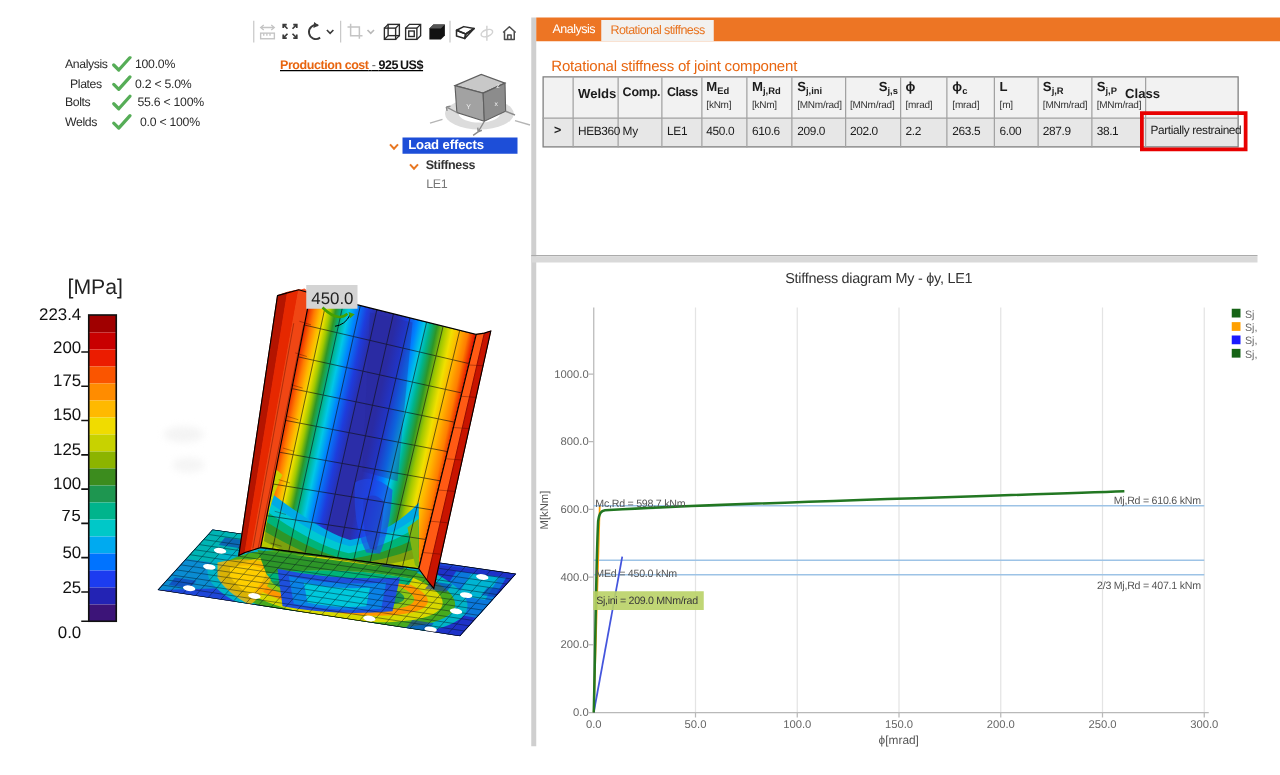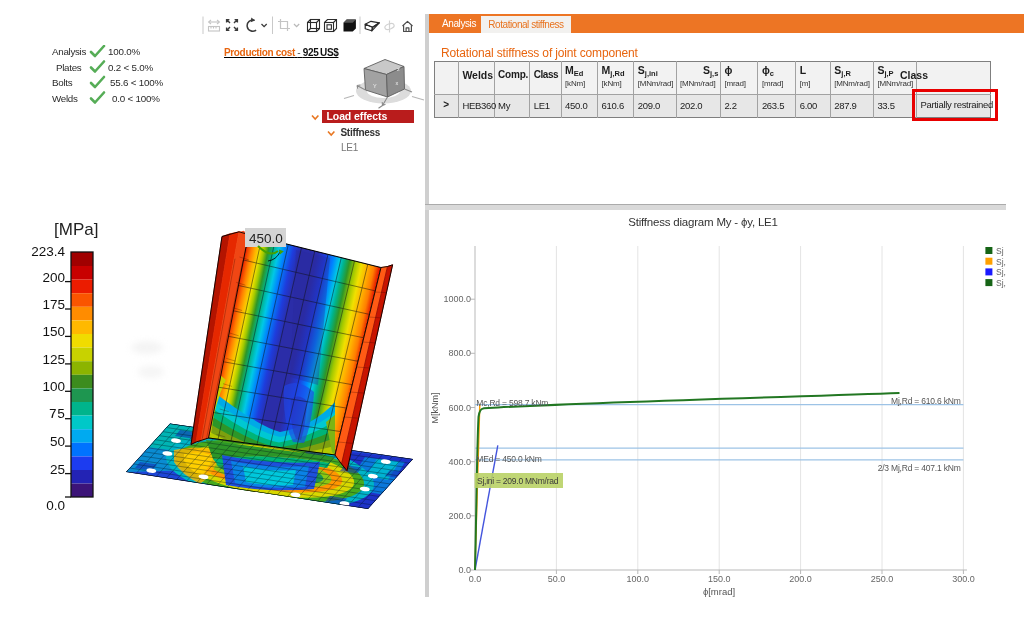--- a/index.html
+++ b/index.html
@@ -120,21 +120,21 @@
   <g stroke="#8a8a8a" stroke-width="1.1" fill="none">
     <path d="M365.5,90 L357,85.5 M357,85.5 l3.4,-0.5 M357,85.5 l0.7,3.2"></path>
     <path d="M387.5,97 L382.5,105.5 M382.5,105.5 l-0.3,-3.4 M382.5,105.5 l3,-1.3 M382.5,105.5 l-4,2.8"></path>
     <path d="M404.5,89 L412,92"></path>
   </g>
 </svg>
 
 <svg class="abs" style="left:310.5px;top:113.5px;" width="10" height="8">
   <path d="M1,1.5 L4.2,5 L7.4,1.5" stroke="#e87722" stroke-width="1.6" fill="none"></path>
 </svg>
-<div class="abs" style="left:321.5px;top:110px;width:92px;height:13px;background:#b91c1c;color:#fff;font-weight:bold;font-size:10.5px;letter-spacing:-0.1px;line-height:13px;padding-left:5px;box-sizing:border-box;">Load effects</div>
+<div class="abs" style="left:321.5px;top:110px;width:92px;height:13px;background:#1d4ed8;color:#fff;font-weight:bold;font-size:10.5px;letter-spacing:-0.1px;line-height:13px;padding-left:5px;box-sizing:border-box;">Load effects</div>
 <svg class="abs" style="left:326.5px;top:129.5px;" width="10" height="8">
   <path d="M1,1.5 L4.2,5 L7.4,1.5" stroke="#e87722" stroke-width="1.6" fill="none"></path>
 </svg>
 <div class="abs" style="left:340.5px;top:127px;font-size:10px;letter-spacing:-0.3px;font-weight:bold;color:#333;">Stiffness</div>
 <div class="abs" style="left:341px;top:142px;font-size:10px;letter-spacing:-0.3px;color:#777;">LE1</div>
 
 <div class="abs" style="left:54px;top:220px;font-size:17px;color:#222;">[MPa]</div>
 <div id="scale-labels" style="position:absolute;left:0;top:0;font-size:13.5px;color:#111;">
   <div class="abs" style="left:20px;top:244px;width:45px;text-align:right;">223.4</div>
   <div class="abs" style="left:20px;top:269.6px;width:45px;text-align:right;">200</div>
@@ -381,21 +381,21 @@
 <div class="abs" style="left:498.1px;top:100px;font-size:9.5px;letter-spacing:-0.3px;color:#1c1c1c;white-space:nowrap;">My</div>
 <div class="abs" style="left:533.7px;top:100px;font-size:9.5px;letter-spacing:-0.3px;color:#1c1c1c;white-space:nowrap;">LE1</div>
 <div class="abs" style="left:565.1px;top:100px;font-size:9.5px;letter-spacing:-0.3px;color:#1c1c1c;white-space:nowrap;">450.0</div>
 <div class="abs" style="left:601.6px;top:100px;font-size:9.5px;letter-spacing:-0.3px;color:#1c1c1c;white-space:nowrap;">610.6</div>
 <div class="abs" style="left:637.8px;top:100px;font-size:9.5px;letter-spacing:-0.3px;color:#1c1c1c;white-space:nowrap;">209.0</div>
 <div class="abs" style="left:680.0px;top:100px;font-size:9.5px;letter-spacing:-0.3px;color:#1c1c1c;white-space:nowrap;">202.0</div>
 <div class="abs" style="left:724.4px;top:100px;font-size:9.5px;letter-spacing:-0.3px;color:#1c1c1c;white-space:nowrap;">2.2</div>
 <div class="abs" style="left:761.9px;top:100px;font-size:9.5px;letter-spacing:-0.3px;color:#1c1c1c;white-space:nowrap;">263.5</div>
 <div class="abs" style="left:799.7px;top:100px;font-size:9.5px;letter-spacing:-0.3px;color:#1c1c1c;white-space:nowrap;">6.00</div>
 <div class="abs" style="left:834.3px;top:100px;font-size:9.5px;letter-spacing:-0.3px;color:#1c1c1c;white-space:nowrap;">287.9</div>
-<div class="abs" style="left:877.4px;top:100px;font-size:9.5px;letter-spacing:-0.3px;color:#1c1c1c;white-space:nowrap;">33.5</div>
+<div class="abs" style="left:877.4px;top:100px;font-size:9.5px;letter-spacing:-0.3px;color:#1c1c1c;white-space:nowrap;">38.1</div>
 <div class="abs" style="left:920.4px;top:99px;font-size:9.5px;letter-spacing:-0.3px;color:#1c1c1c;white-space:nowrap;">Partially restrained</div>
 <div class="abs" style="left:912.2px;top:89.4px;width:85.8px;height:31.5px;border:3.5px solid #e80000;box-sizing:border-box;"></div>
 </div>
 
 <div class="abs" style="left:424.5px;top:204px;width:581.5px;height:1px;background:#ababab;"></div>
 <div class="abs" style="left:424.5px;top:205px;width:581.5px;height:4.5px;background:#d9d9d9;"></div>
 
 <div id="chart-zone">
 <svg class="abs" style="left:428px;top:210px;" width="580" height="410" viewBox="0 0 580 410" font-family="Liberation Sans, sans-serif">
 

